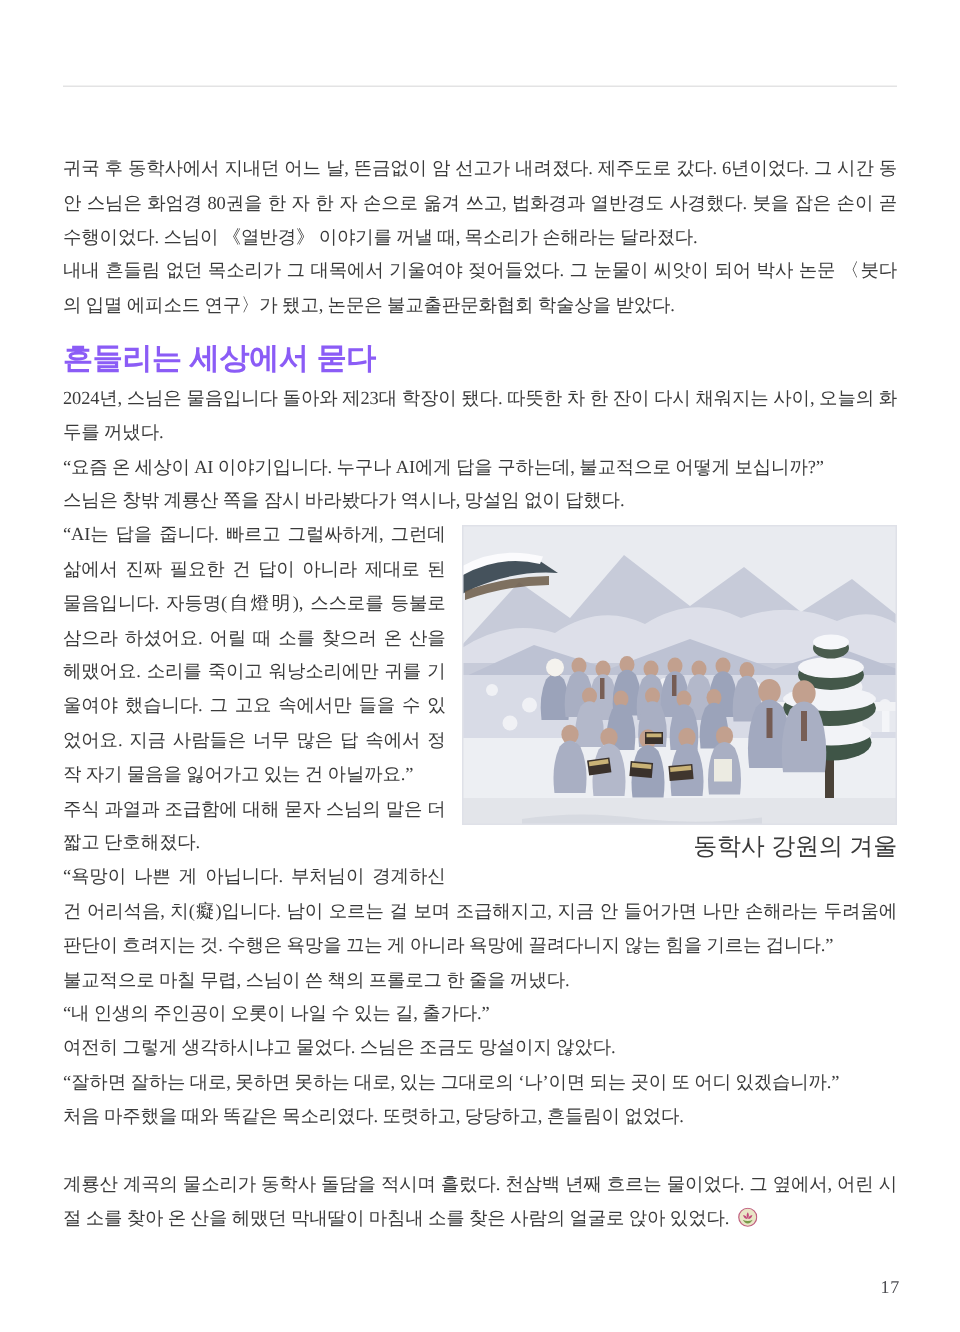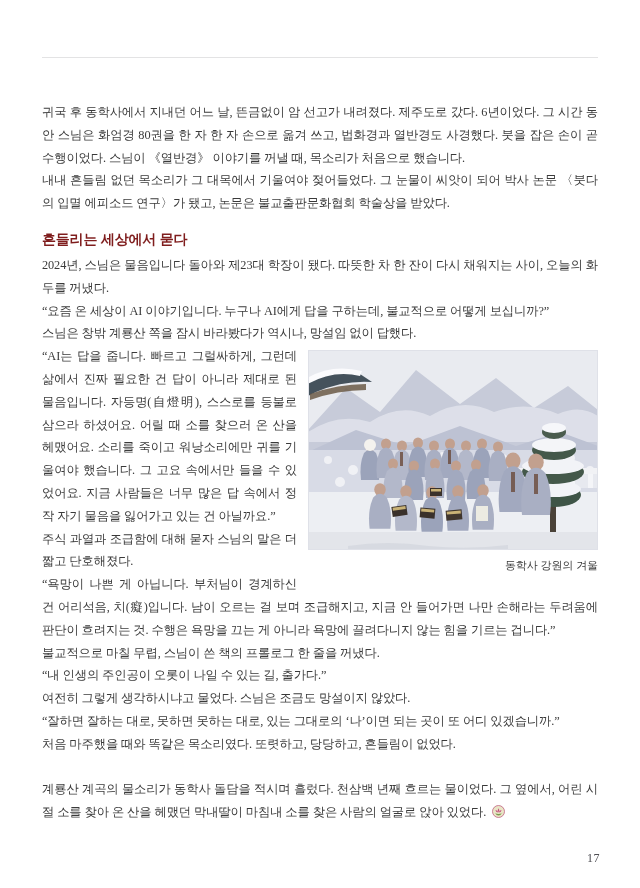--- a/index.html
+++ b/index.html
@@ -14,31 +14,31 @@
     border-top:1.5px solid #e3e3e4;height:0;
   }
   .article{
     position:absolute;left:42px;right:42px;top:101px;
     font-size:12.3px;line-height:22.8px;color:#3a3a3a;
     text-align:justify;letter-spacing:-0.1px;
   }
   .article p{margin:0;}
   h2.section-heading{
     font-family:"Liberation Sans","DejaVu Sans",sans-serif;
-    font-size:14px;font-weight:bold;color:#7f1d1d;
+    font-size:20px;font-weight:bold;color:#8b5cf6;
     margin:14px 0 5px 0;line-height:20px;letter-spacing:-0.2px;
     text-align:left;
   }
   figure.photo{
     float:right;width:290px;margin:5px 0 16px 11px;padding:0;
   }
   figure.photo svg{display:block;}
   figcaption{
     font-family:"Liberation Sans","DejaVu Sans",sans-serif;
-    font-size:11px;color:#3a3a3a;text-align:right;
+    font-size:16px;color:#3a3a3a;text-align:right;
     padding-top:8px;line-height:14px;
   }
   p.closing{margin-top:22.8px !important;}
   .endmark{
     display:inline-block;vertical-align:-2px;margin-left:6px;
   }
   .page-number{
     position:absolute;right:40px;top:851px;
     font-size:12px;color:#4d4d52;letter-spacing:0.5px;text-align:right;
   }
@@ -48,21 +48,21 @@
 </head>
 <body>
 
 <div class="page">
 
   <div class="top-rule"></div>
 
   <div class="article">
 
     <div>
-        <p class="para">귀국 후 동학사에서 지내던 어느 날, 뜬금없이 암 선고가 내려졌다. 제주도로 갔다. 6년이었다. 그 시간 동안 스님은 화엄경 80권을 한 자 한 자 손으로 옮겨 쓰고, 법화경과 열반경도 사경했다. 붓을 잡은 손이 곧 수행이었다. 스님이 《열반경》 이야기를 꺼낼 때, 목소리가 처음으로 했습니다.</p>
+        <p class="para">귀국 후 동학사에서 지내던 어느 날, 뜬금없이 암 선고가 내려졌다. 제주도로 갔다. 6년이었다. 그 시간 동안 스님은 화엄경 80권을 한 자 한 자 손으로 옮겨 쓰고, 법화경과 열반경도 사경했다. 붓을 잡은 손이 곧 수행이었다. 스님이 《열반경》 이야기를 꺼낼 때, 목소리가 손해라는 달라졌다.</p>
         <p class="para">내내 흔들림 없던 목소리가 그 대목에서 기울여야 젖어들었다. 그 눈물이 씨앗이 되어 박사 논문 〈붓다의 입멸 에피소드 연구〉가 됐고, 논문은 불교출판문화협회 학술상을 받았다.</p>
         <h2 class="section-heading">흔들리는 세상에서 묻다</h2>
         <p class="para">2024년, 스님은 물음입니다 돌아와 제23대 학장이 됐다. 따뜻한 차 한 잔이 다시 채워지는 사이, 오늘의 화두를 꺼냈다.</p>
         <p class="para">“요즘 온 세상이 AI 이야기입니다. 누구나 AI에게 답을 구하는데, 불교적으로 어떻게 보십니까?”</p>
         <p class="para">스님은 창밖 계룡산 쪽을 잠시 바라봤다가 역시나, 망설임 없이 답했다.</p>
       </div>
 
     <figure class="photo">
 
       <svg width="290" height="200" viewBox="0 0 290 200" aria-hidden="true">

